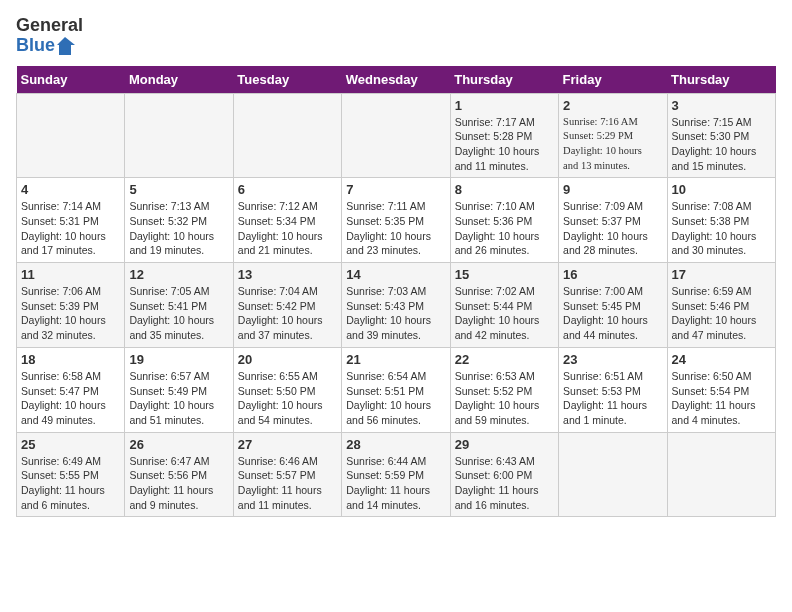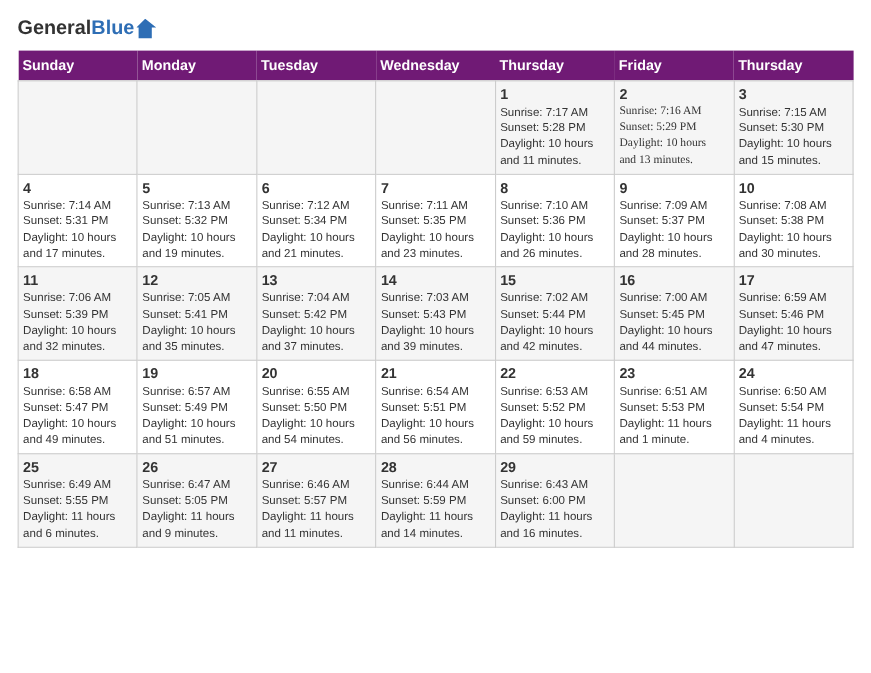--- a/index.html
+++ b/index.html
@@ -72,21 +72,21 @@
       font-size: 10.5px;
       color: #333;
       line-height: 1.4;
     }
   </style>
 </head>
 <body>
 
 <div class="header-section">
   <div class="logo">
-    <div style="display:flex;flex-direction:row;line-height:1.1;">
+    <div style="display:flex;flex-direction:column;line-height:1.1;">
       <span style="font-size:18px;font-weight:bold;color:#333;">General</span>
       <div style="display:flex;align-items:center;gap:2px;">
         <span style="font-size:18px;font-weight:bold;color:#2e6eb5;">Blue</span>
         <svg width="20" height="18" viewBox="0 0 20 18">
           <polygon points="8,0 18,8 14,8 14,18 2,18 2,8 0,8" fill="#2e6eb5"></polygon>
         </svg>
       </div>
     </div>
   </div>
   <div class="title-block">
@@ -292,21 +292,21 @@
         <td>
           <span class="day-num">25</span>
           <div class="day-info" style="white-space: pre-line;">Sunrise: 6:49 AM
 Sunset: 5:55 PM
 Daylight: 11 hours
 and 6 minutes.</div>
         </td>
         <td>
           <span class="day-num">26</span>
           <div class="day-info" style="white-space: pre-line;">Sunrise: 6:47 AM
-Sunset: 5:05 PM
+Sunset: 5:56 PM
 Daylight: 11 hours
 and 9 minutes.</div>
         </td>
         <td>
           <span class="day-num">27</span>
           <div class="day-info" style="white-space: pre-line;">Sunrise: 6:46 AM
 Sunset: 5:57 PM
 Daylight: 11 hours
 and 11 minutes.</div>
         </td>

